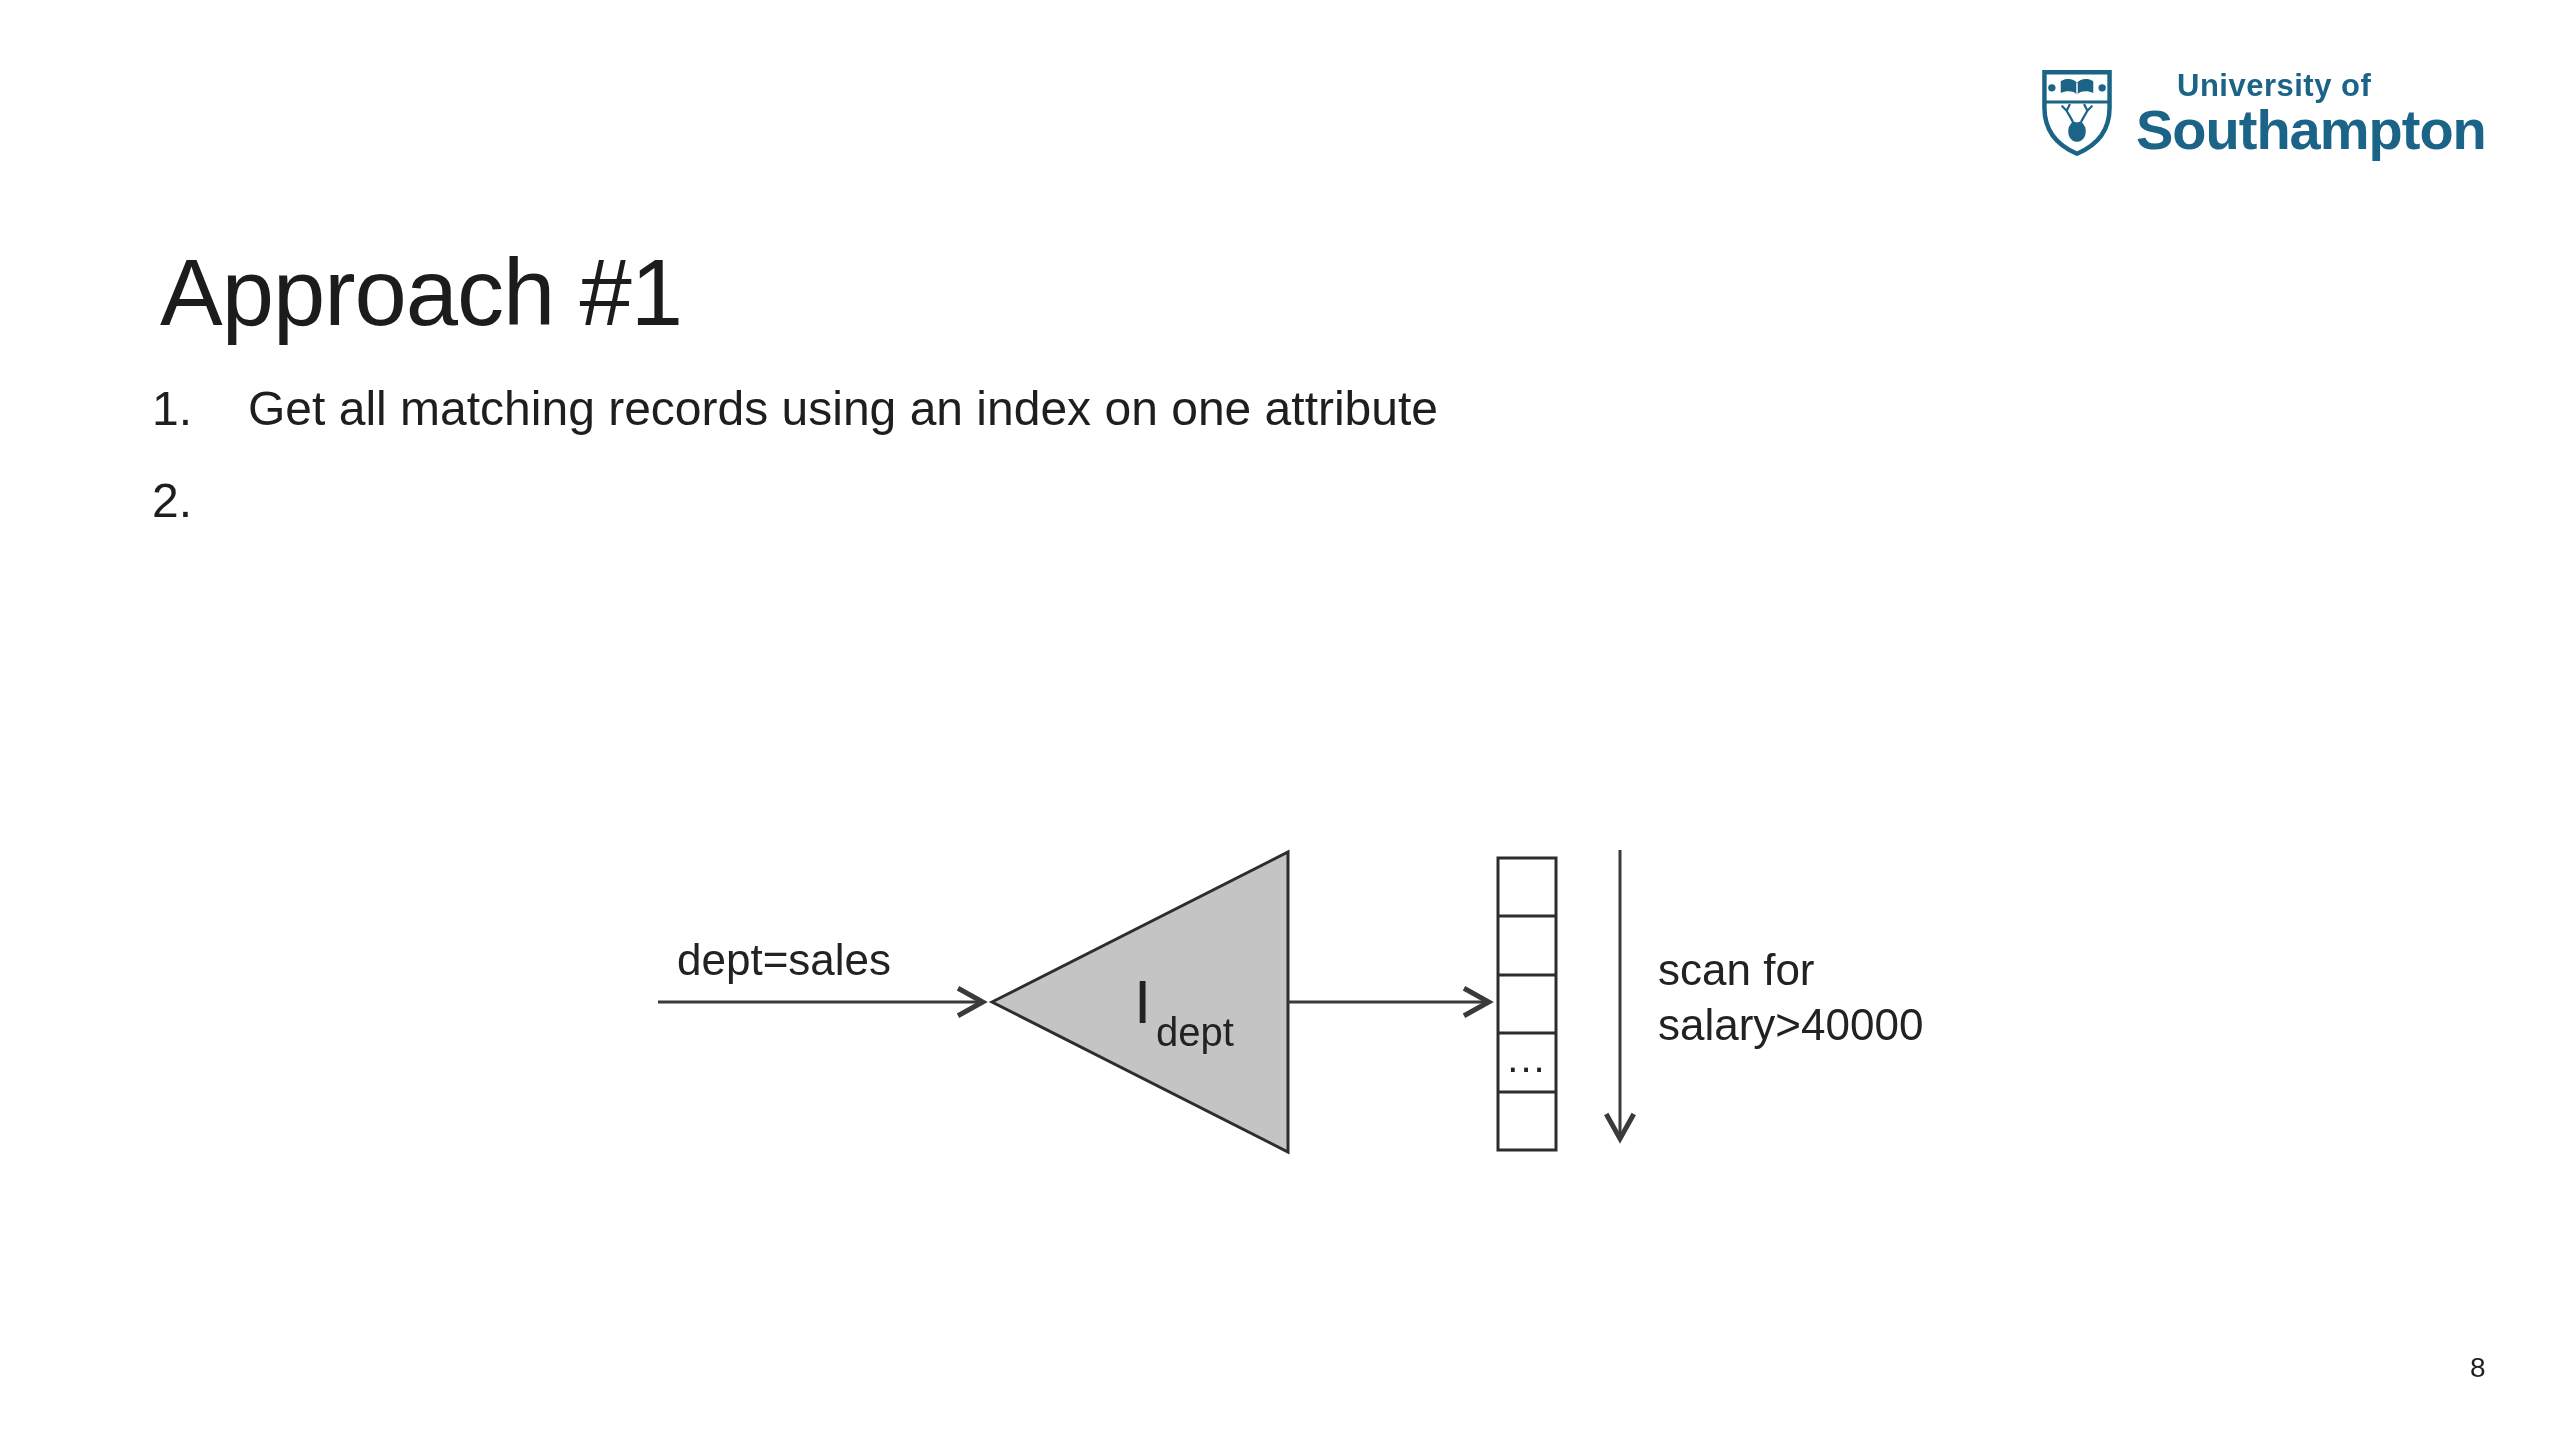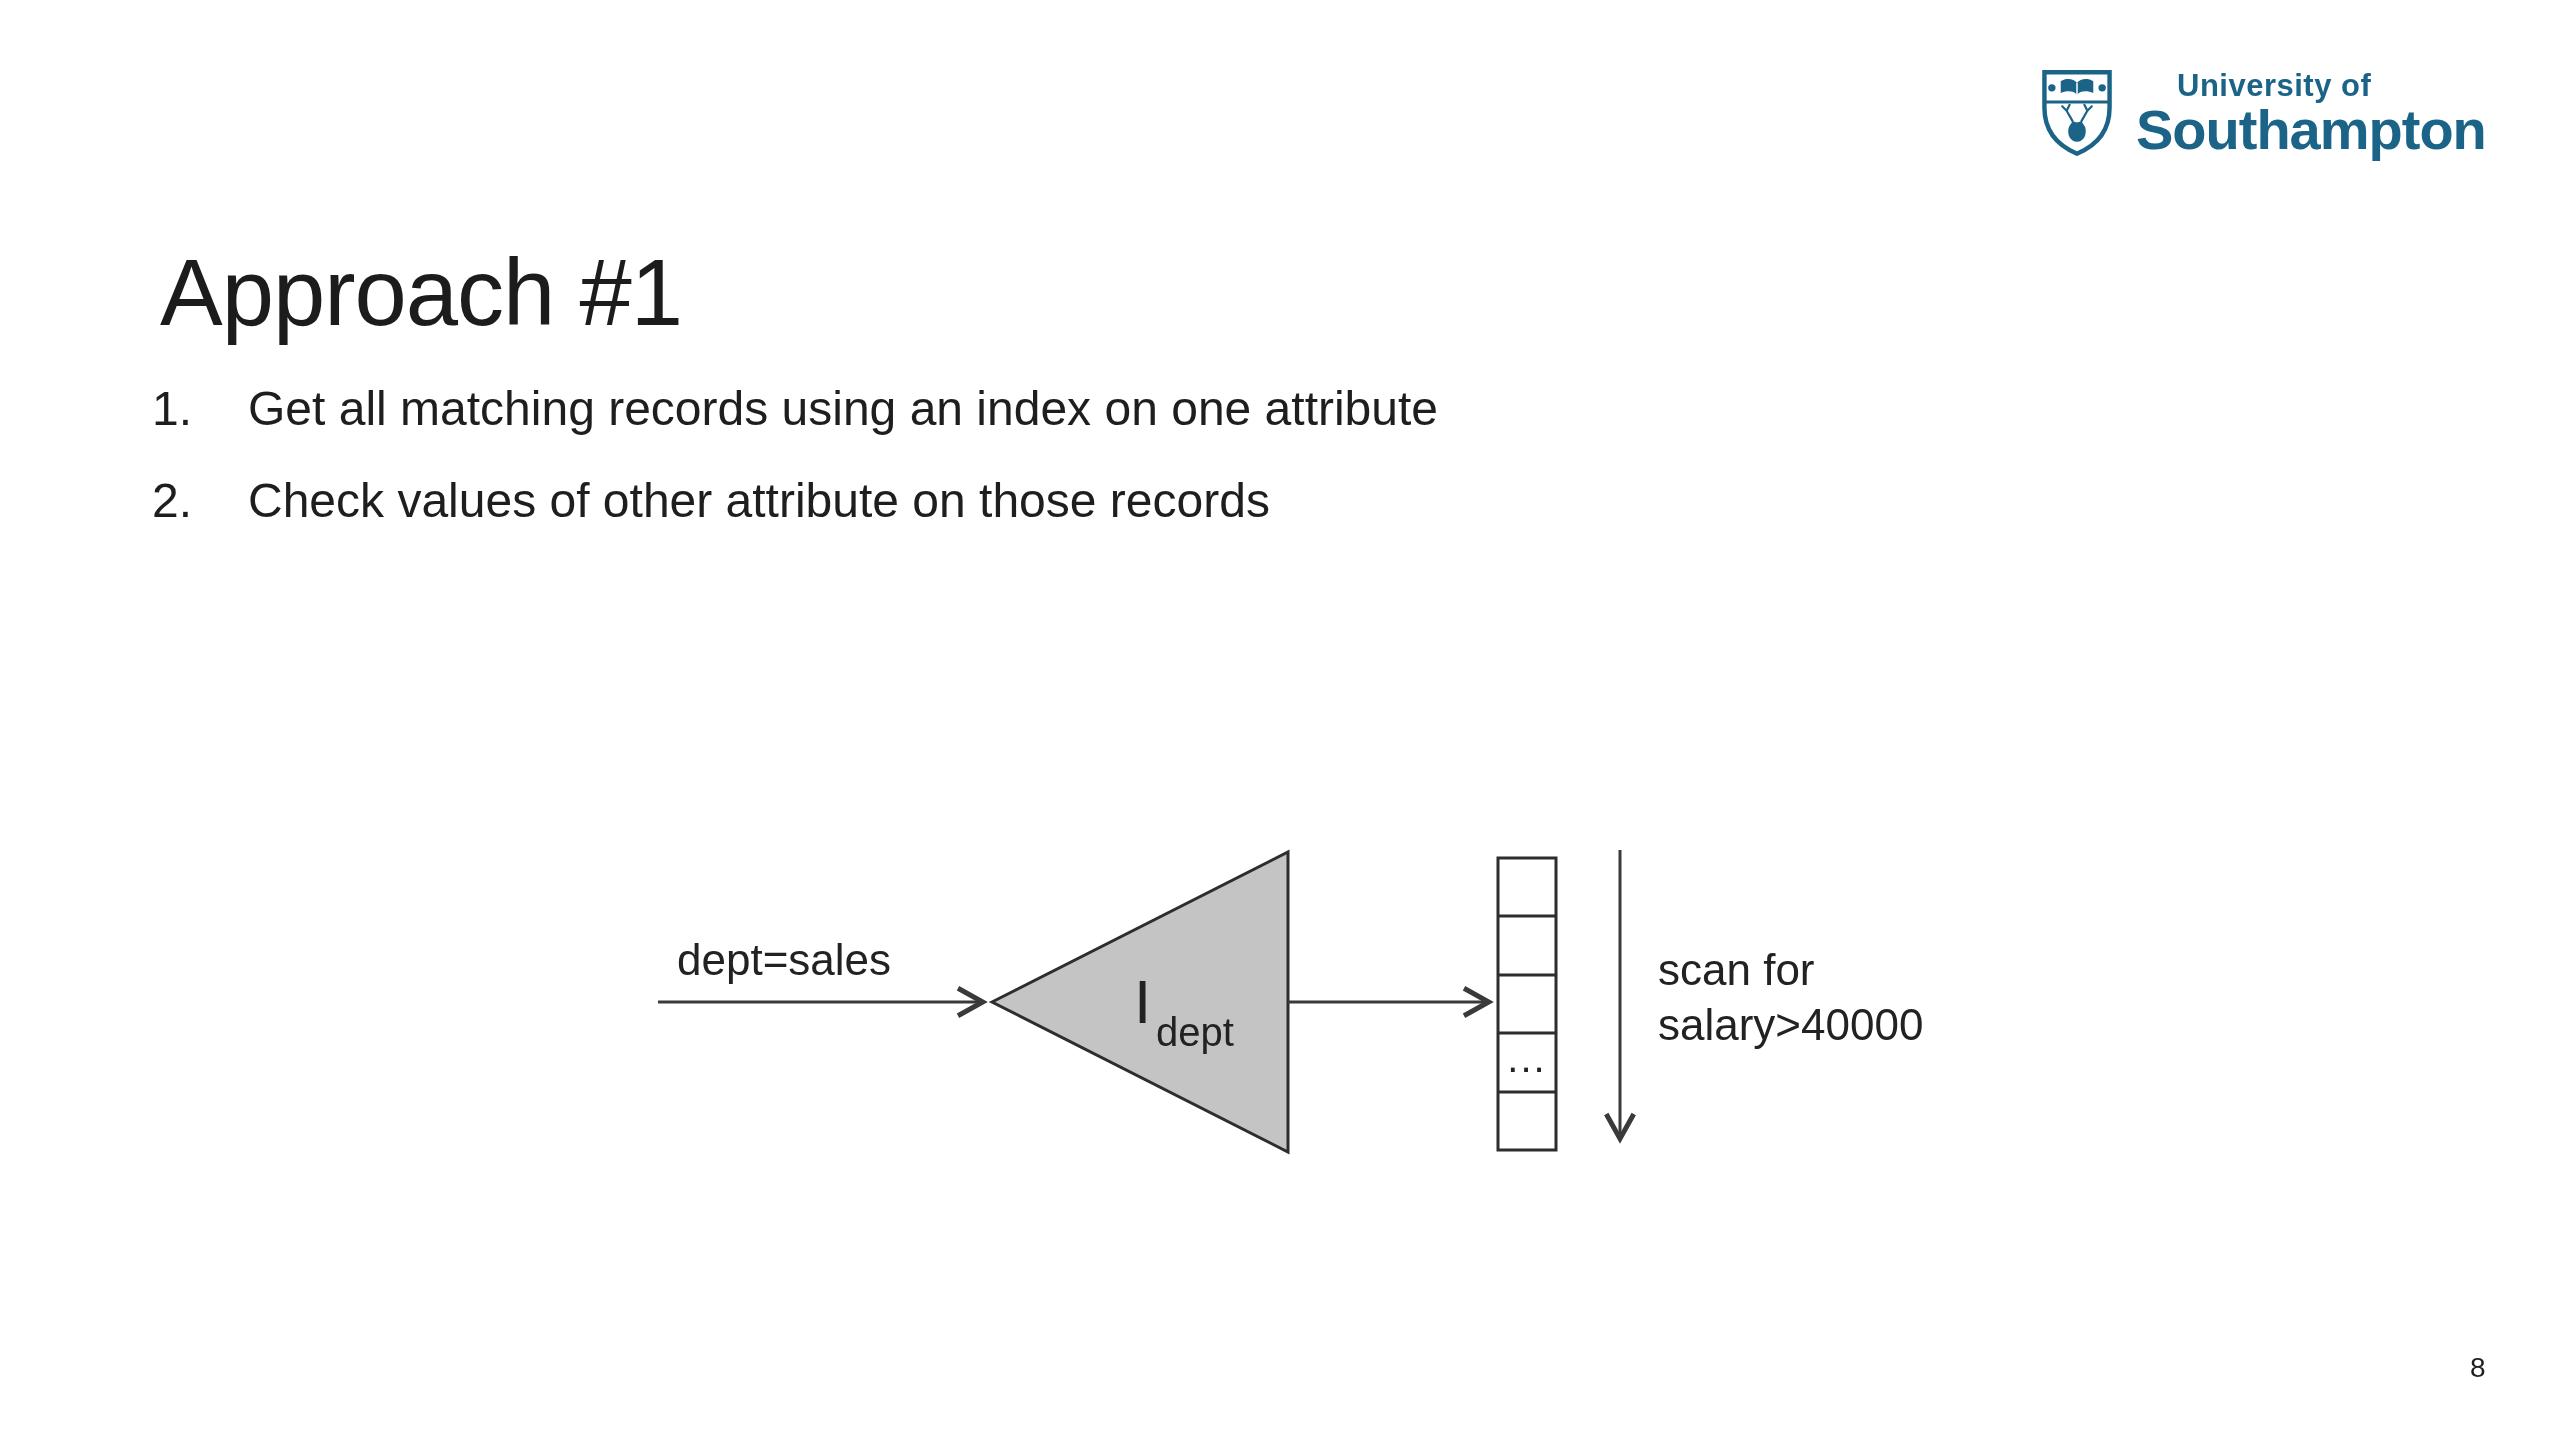--- a/index.html
+++ b/index.html
@@ -85,21 +85,20 @@
 
   <h1 class="title">Approach #1</h1>
 
   <div class="steps">
     <div class="step">
       <span class="num">1.</span>
       <span class="txt">Get all matching records using an index on one attribute</span>
     </div>
     <div class="step">
       <span class="num">2.</span>
-      <span class="txt">Check values of other attribute on those records</span>
     </div>
   </div>
 
   <svg class="diagram" width="1500" height="420" viewBox="600 810 1500 420" aria-hidden="true">
     <defs>
       <marker id="chev" viewBox="0 0 12 12" refX="9" refY="6" markerWidth="11" markerHeight="11" orient="auto-start-reverse">
         <path d="M1,1 L10,6 L1,11" fill="none" stroke="#3a3a3a" stroke-width="1.8"></path>
       </marker>
     </defs>
 

